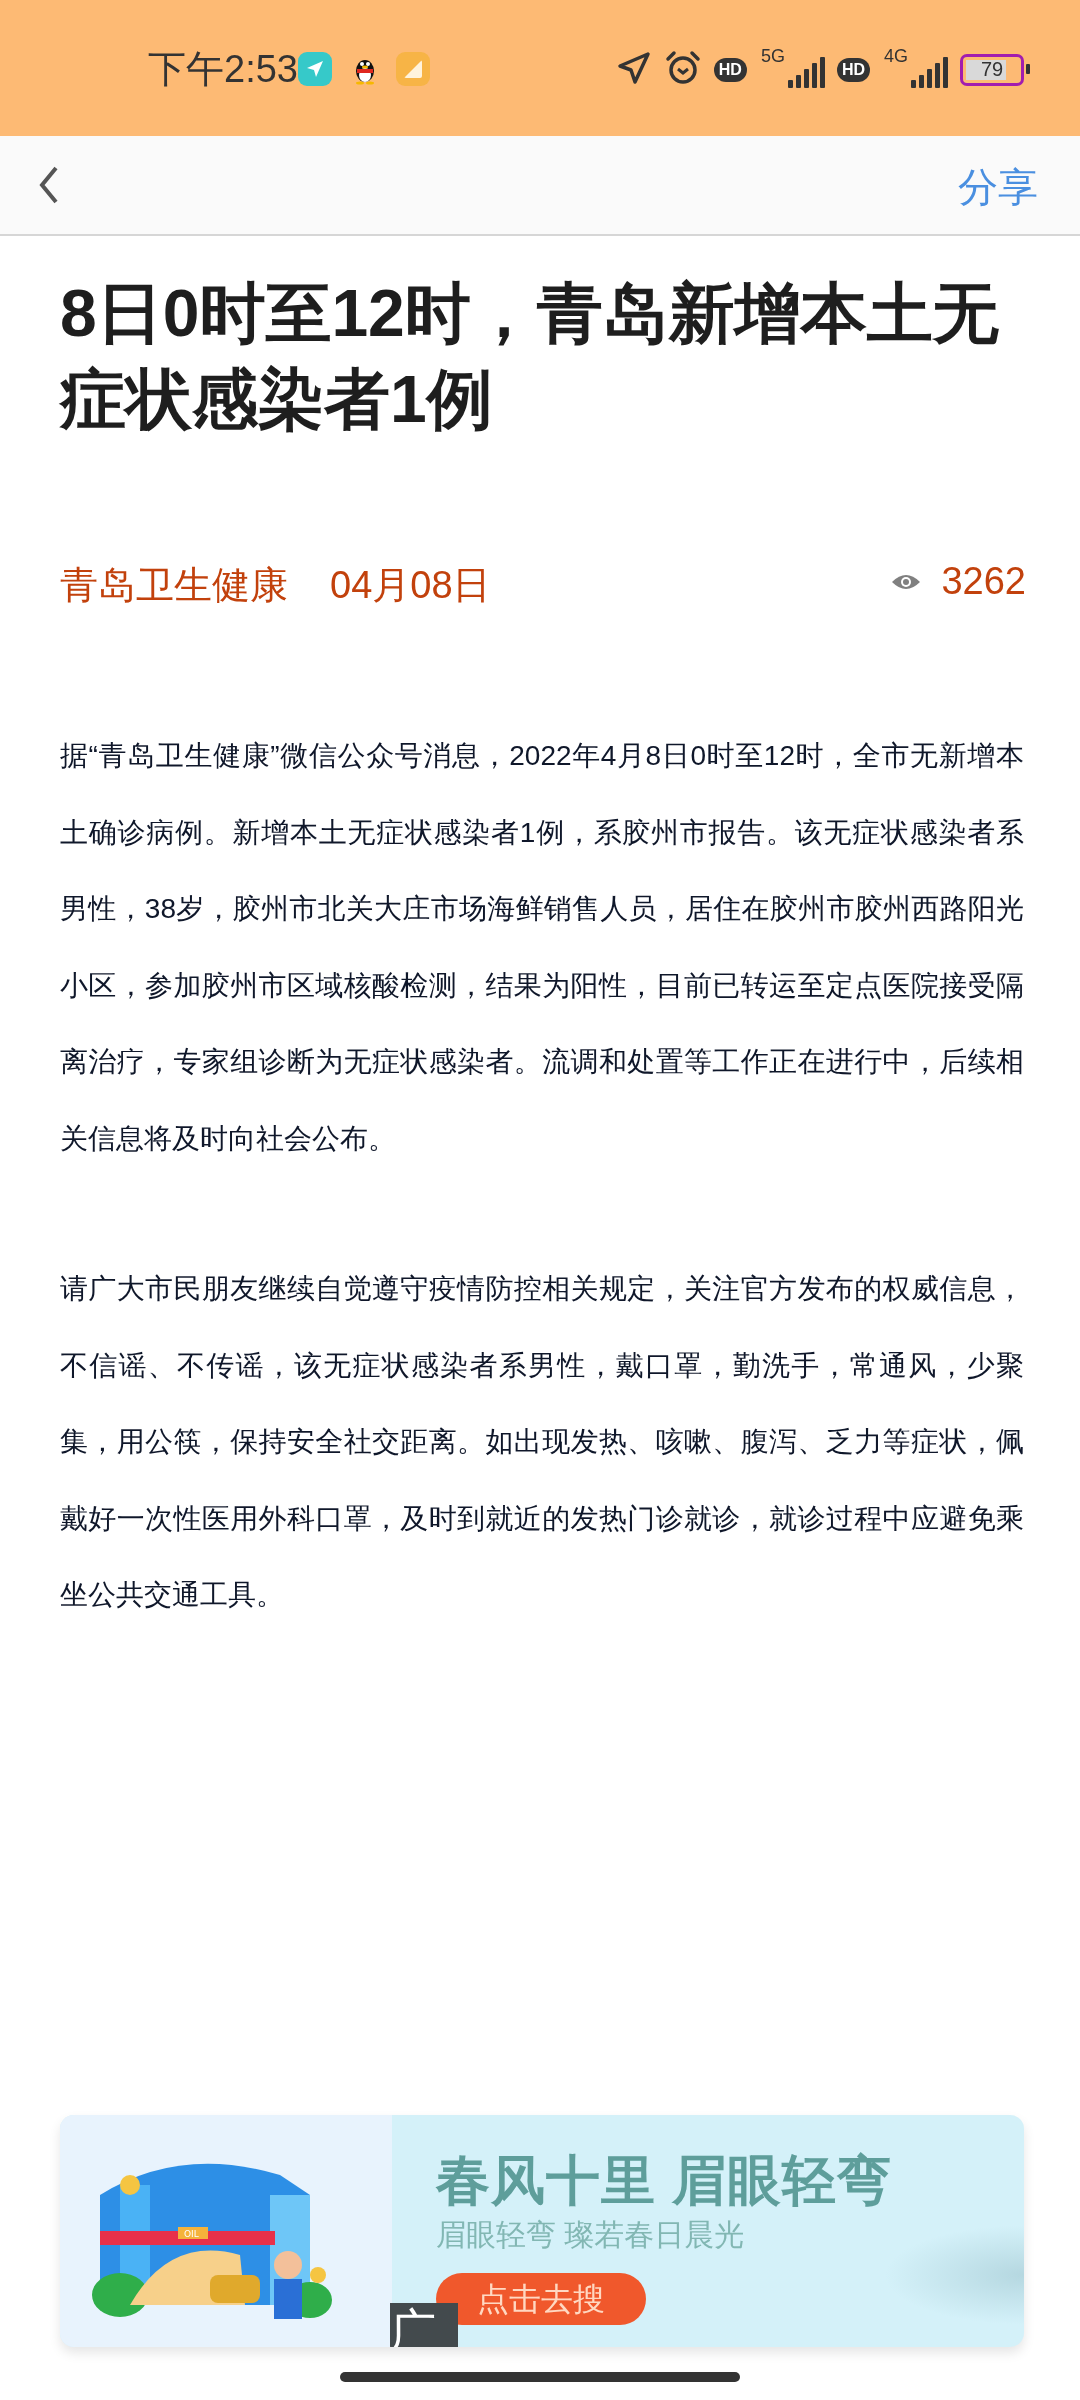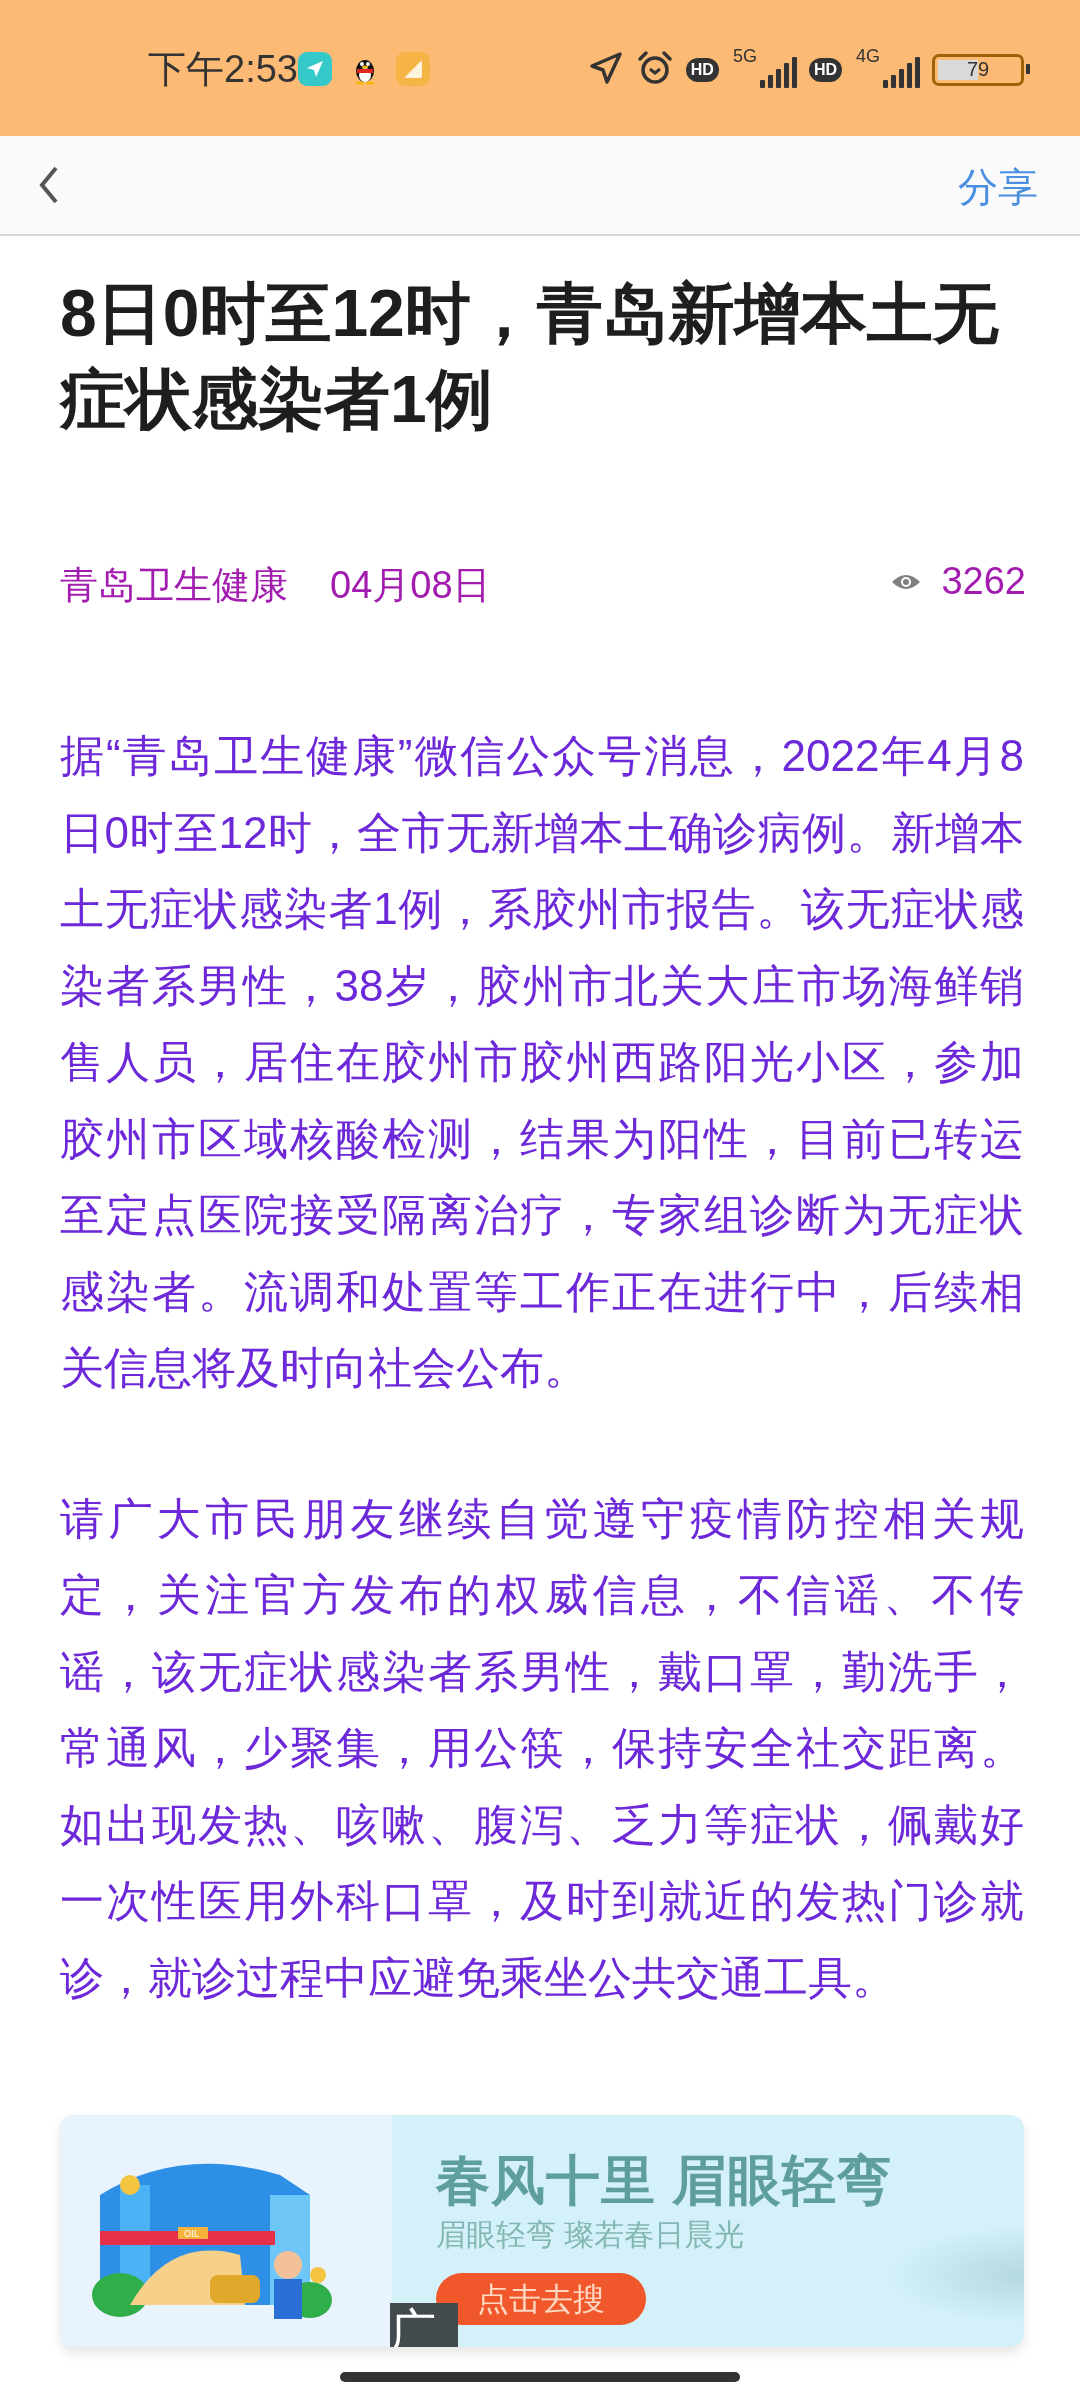--- a/index.html
+++ b/index.html
@@ -12,37 +12,37 @@
   .sb-app.nav svg { position:absolute; left:7px; top:7px; }
   .sb-app.qq { left:348px; background:transparent; }
   .sb-app.note { left:396px; background:#f7b446; }
   .sb-app.note::after { content:""; position:absolute; left:8px; top:8px; width:18px; height:18px; background:#fff3dc; border-radius:2px; clip-path:polygon(0 100%,100% 0,100% 100%); }
   .sb-right { position:absolute; right:56px; top:48px; height:44px; display:flex; align-items:center; gap:12px; }
   .hd { background:#333; color:#fff; font-size:16px; font-weight:bold; border-radius:12px; padding:4px 5px; line-height:16px; }
   .net { position:relative; width:66px; height:40px; }
   .net .lbl { position:absolute; left:2px; top:-4px; font-size:18px; color:#333; }
   .bars { position:absolute; right:0; bottom:2px; display:flex; align-items:flex-end; gap:3px; }
   .bars span { width:5px; background:#333; border-radius:1px; }
-  .battery { position:relative; width:58px; height:26px; border:3px solid #a16207; border-radius:7px;padding-left:28px; }
+  .battery { position:relative; width:58px; height:26px; border:3px solid #a21caf; border-radius:7px; }
   .battery .fill { position:absolute; left:3px; top:3px; width:40px; height:20px; background:#d9d9d9; }
   .battery .num { position:absolute; left:0; right:0; top:1px; text-align:center; font-size:20px; color:#333; }
   .battery::after { content:""; position:absolute; right:-9px; top:7px; width:4px; height:10px; background:#333; border-radius:1px; }
 
   .navbar { position:absolute; left:0; top:136px; width:1080px; height:98px; background:#fafafa; border-bottom:2px solid #d6d6d6; }
   .back { position:absolute; left:30px; top:24px; width:40px; height:50px; cursor:pointer; }
   .nav-title { position:absolute; left:0; right:0; top:20px; text-align:center; font-size:46px; color:#222; }
   .share { position:absolute; right:42px; top:24px; font-size:40px; color:#4a8fe0; cursor:pointer; }
 
   .article { position:absolute; left:60px; top:270px; width:964px; }
   .title { font-size:66px; font-weight:bold; line-height:86px; color:#1e1e1e; margin:0; }
-  .meta { position:absolute; left:0; top:290px; width:964px; height:50px; font-size:38px; color:#a21caf; }
+  .meta { position:absolute; left:0; top:290px; width:964px; height:50px; font-size:38px; color:#c2410c; }
   .meta .src { position:absolute; left:0; top:0; }
   .meta .date { position:absolute; left:270px; top:0; }
   .meta .views { position:absolute; right:-2px; top:0; display:flex; align-items:center; gap:20px; }
-  .body { position:absolute; left:0; top:448px; width:964px; font-size:44px; line-height:76.5px; color:#6d28d9; text-align:justify; }
+  .body { position:absolute; left:0; top:448px; width:964px; font-size:28px; line-height:76.5px; color:#0f172a; text-align:justify; }
   .body p { margin:0 0 74px 0; }
 
   .ad { position:absolute; left:60px; top:2115px; width:964px; height:232px; border-radius:14px; overflow:hidden;
         box-shadow:0 6px 12px rgba(0,0,0,0.10); background:#d4f1f9; cursor:pointer; }
   .ad-left { position:absolute; left:0; top:0; width:332px; height:232px; background:#e8f3fd; }
   .ad-headline { position:absolute; left:376px; top:30px; font-size:54px; font-weight:bold; color:#5e9e9b; letter-spacing:1px; }
   .ad-sub { position:absolute; left:376px; top:100px; font-size:30px; color:#82b7b3; }
   .ad-btn { position:absolute; left:376px; top:158px; width:210px; height:52px; border-radius:26px; background:#f0582c; color:#ffd8c2; font-size:32px; text-align:center; line-height:52px; }
   .ad-tag { position:absolute; left:330px; top:188px; width:68px; height:58px; background:#434a4d; color:#fff; font-size:46px; text-align:left; line-height:54px; border-bottom-left-radius:16px; }
   .ad-mist { position:absolute; right:0; top:110px; width:140px; height:100px; background:radial-gradient(ellipse at right, rgba(150,190,200,0.5), rgba(212,241,249,0) 70%); }

